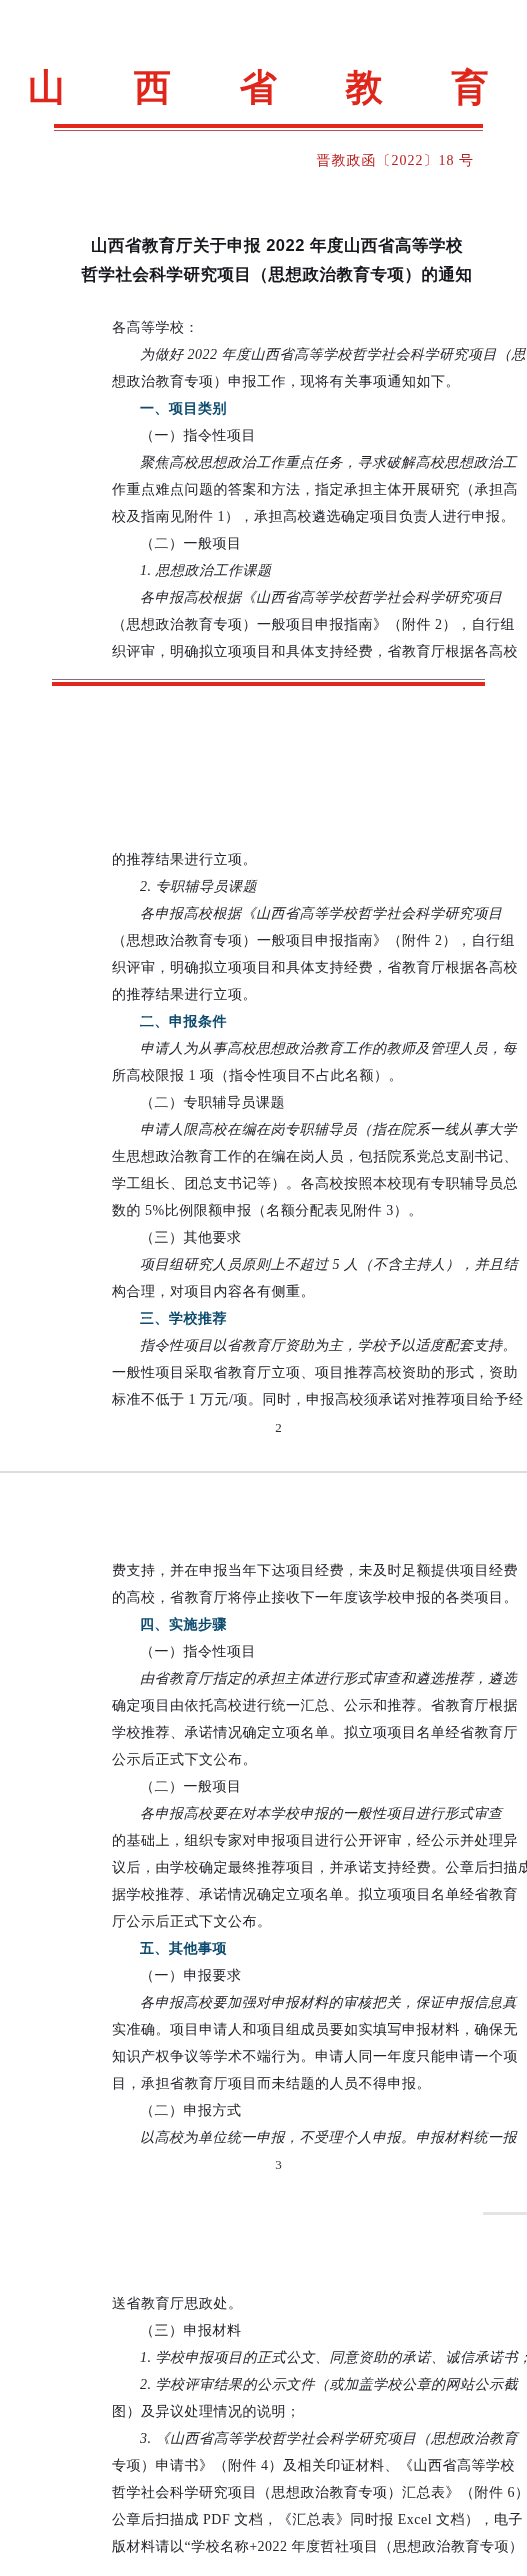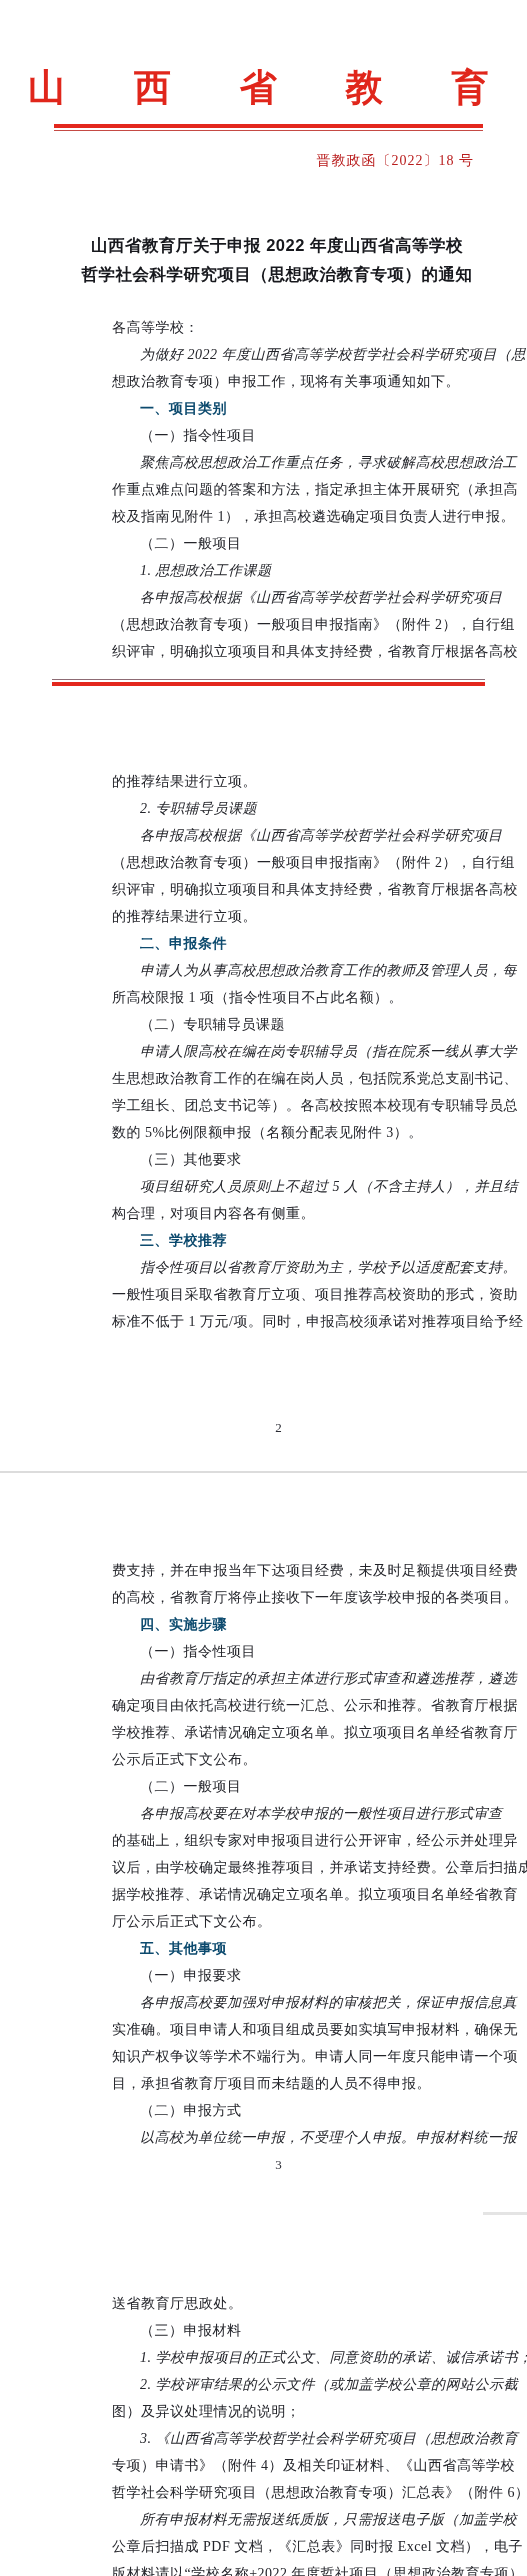--- a/index.html
+++ b/index.html
@@ -76,21 +76,21 @@
   <p class="h2">（二）一般项目</p>
   <p class="ind">1. 思想政治工作课题</p>
   <p class="ind">各申报高校根据《山西省高等学校哲学社会科学研究项目</p>
   <p class="flush">（思想政治教育专项）一般项目申报指南》（附件 2），自行组</p>
   <p class="flush">织评审，明确拟立项项目和具体支持经费，省教育厅根据各高校</p>
 </div>
 
 <div class="abs rule-sep-thin"></div>
 <div class="abs rule-sep-thick"></div>
 
-<div class="abs page-body" style="top:768px;">
+<div class="abs page-body" style="top:846px;">
   <p class="flush">的推荐结果进行立项。</p>
   <p class="ind">2. 专职辅导员课题</p>
   <p class="ind">各申报高校根据《山西省高等学校哲学社会科学研究项目</p>
   <p class="flush">（思想政治教育专项）一般项目申报指南》（附件 2），自行组</p>
   <p class="flush">织评审，明确拟立项项目和具体支持经费，省教育厅根据各高校</p>
   <p class="flush">的推荐结果进行立项。</p>
   <p class="h1">二、申报条件</p>
   <p class="ind">申请人为从事高校思想政治教育工作的教师及管理人员，每</p>
   <p class="flush">所高校限报 1 项（指令性项目不占此名额）。</p>
   <p class="h2">（二）专职辅导员课题</p>
@@ -138,18 +138,17 @@
 
 <div class="abs page-body" style="top:2290px;">
   <p class="flush">送省教育厅思政处。</p>
   <p class="h2">（三）申报材料</p>
   <p class="ind">1. 学校申报项目的正式公文、同意资助的承诺、诚信承诺书；</p>
   <p class="ind">2. 学校评审结果的公示文件（或加盖学校公章的网站公示截</p>
   <p class="flush">图）及异议处理情况的说明；</p>
   <p class="ind">3. 《山西省高等学校哲学社会科学研究项目（思想政治教育</p>
   <p class="flush">专项）申请书》（附件 4）及相关印证材料、《山西省高等学校</p>
   <p class="flush">哲学社会科学研究项目（思想政治教育专项）汇总表》（附件 6）。</p>
-  <p class="ind">所有申报材料无需报送纸质版，只需报送电子版（加盖学校</p>
   <p class="flush">公章后扫描成 PDF 文档，《汇总表》同时报 Excel 文档），电子</p>
   <p class="flush">版材料请以“学校名称+2022 年度哲社项目（思想政治教育专项）</p>
 
 </div>
 
 
 </body></html>

